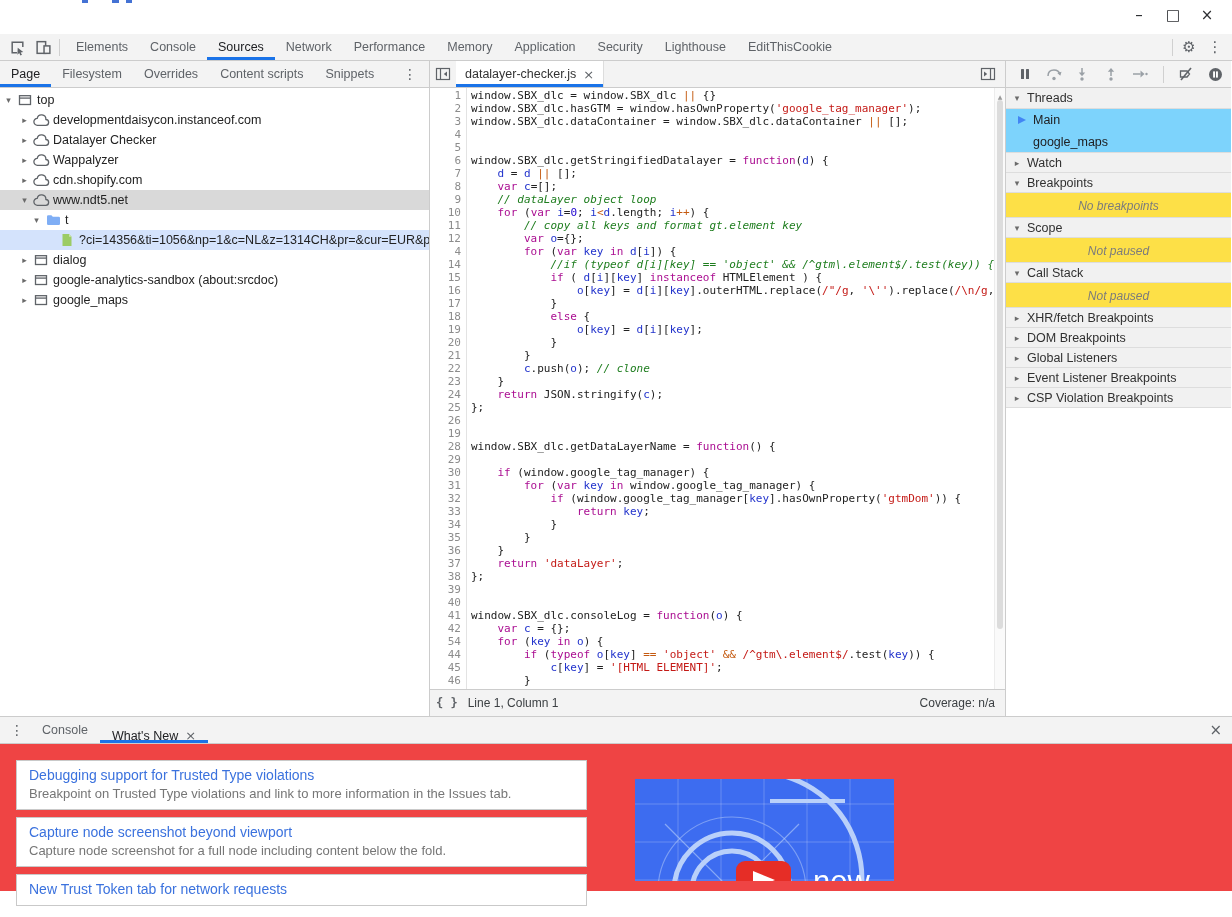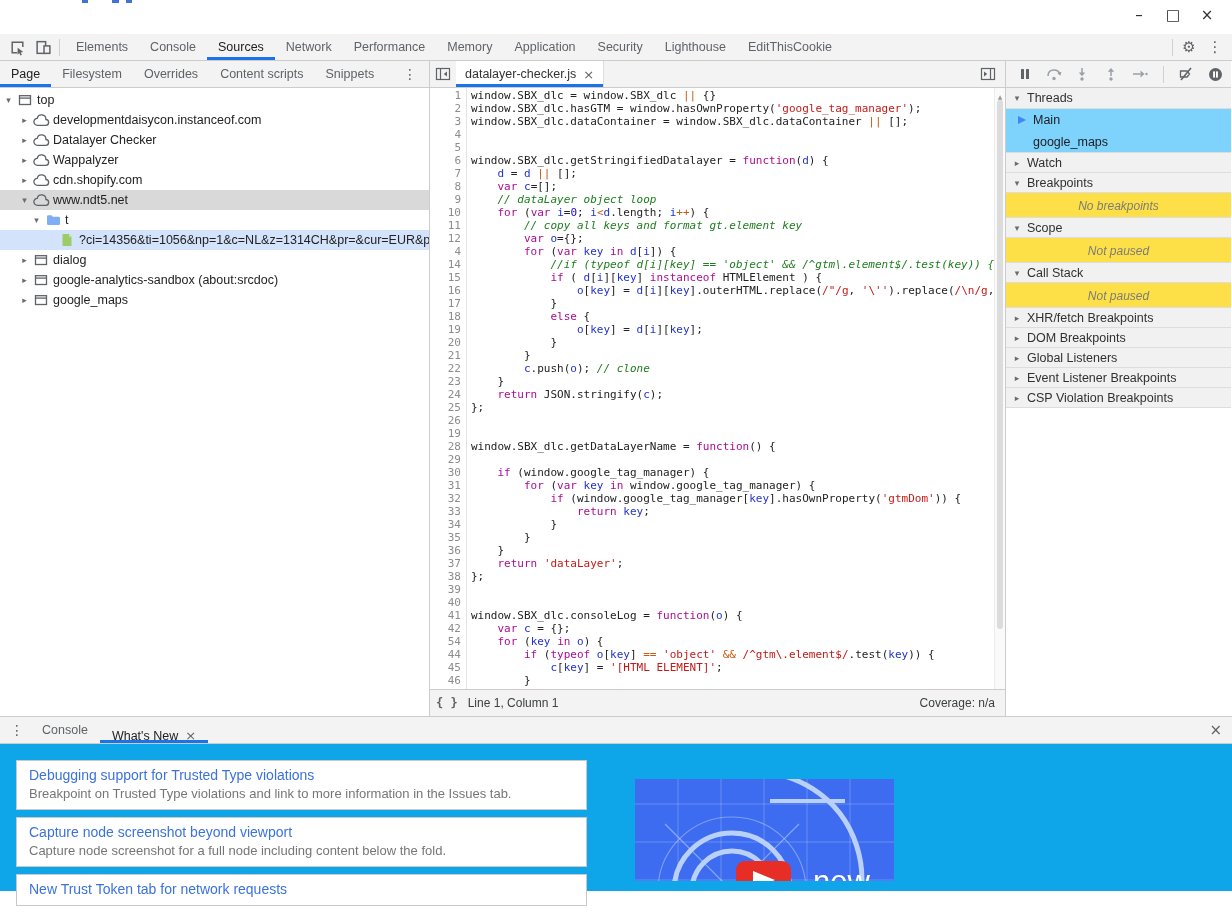--- a/index.html
+++ b/index.html
@@ -77,21 +77,21 @@
   
   .drawer { border-top:1px solid #ccc; }
   .drawer-tabbar { height:27px; background:#f3f3f3; border-bottom:1px solid #ccc; display:flex; align-items:stretch; padding-left:4px; }
   .drawer-tabbar .menu { display:flex; align-items:center; padding:0 6px; color:#5f6368; }
   .dtab { position:relative; display:flex; align-items:center; gap:7px; padding:0 12px; font-size:12.5px; color:#5f6368; }
   .dtab.active { color:#202124;align-items:flex-end; }
   .dtab.active::after { content:""; position:absolute; left:0; right:0; bottom:0; height:3px; background:var(--accent); }
   .dtab .close { font-size:13px; color:#5f6368; }
   .drawer-close { margin-left:auto; display:flex; align-items:center; padding:0 10px; color:#5f6368; font-size:15px; }
   .drawer-heading { height:27px; background:#fbfbfb; border-bottom:1px solid #e0e0e0; display:flex; align-items:center; padding-left:16px; font-size:13px; color:#333; }
-  .drawer-content { position:relative; height:147px; background:#0ea5e9; }
+  .drawer-content { position:relative; height:147px; background:#ef4444; }
   .cards { position:absolute; left:16px; top:16px; width:571px; display:flex; flex-direction:column; gap:7px; }
   .card { border:1px solid #c9c9c9; background:#fff; padding:6px 12px 8px; }
   .card-title { font-size:14px; color:var(--card-title); }
   .card-desc { font-size:13px; color:#767676; margin-top:3px; }
   .video { position:absolute; left:635px; top:35px; width:259px; height:102px; overflow:hidden; }
 </style>
 </head>
 <body>
 
 <div class="titlebar">

